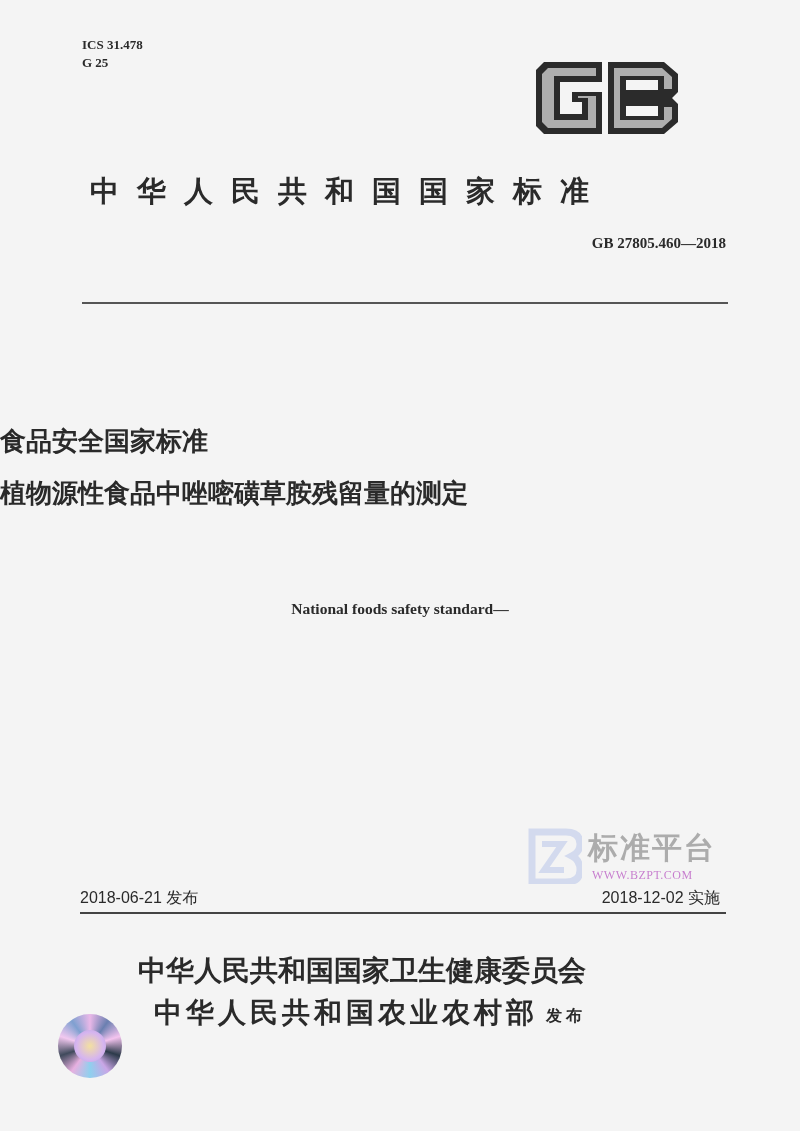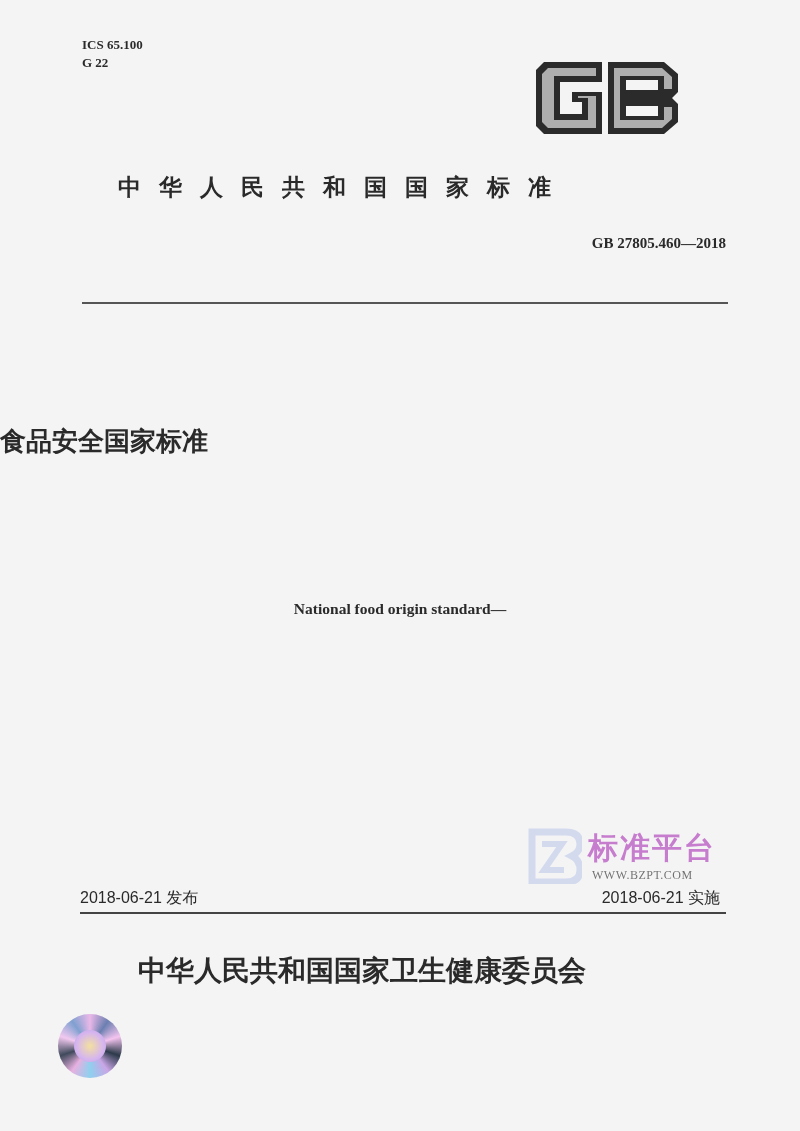--- a/index.html
+++ b/index.html
@@ -7,81 +7,85 @@
     width: 800px; height: 1131px; position: relative; overflow: hidden;
     background: #f4f4f4;
     font-family: "Liberation Sans", "DejaVu Sans", sans-serif;
     color: #2a2a2a;
   }
   .abs { position: absolute; }
   .serif { font-family: "Liberation Serif", "DejaVu Serif", serif; }
   .classification { left: 82px; top: 36px; font-size: 13px; line-height: 18px; font-weight: bold; }
   .classification div { margin: 0; }
   .gb-logo { left: 532px; top: 58px; width: 152px; height: 80px; }
-  .nat-std { left: 90px; top: 172px; font-size: 23px; font-weight: bold; letter-spacing: 18px; margin-left: 28px; }
+  .nat-std { left: 90px; top: 172px; font-size: 29px; font-weight: bold; letter-spacing: 18px; }
   .std-no { right: 74px; top: 235px; font-size: 15px; font-weight: bold; }
   .hr1 { left: 82px; top: 302px; width: 646px; height: 2px; background: #555; }
   .cn-title { left: 0; top: 415px; width: 800px; text-align: left; font-size: 26px; font-weight: bold; line-height: 52px; }
   .en-title { left: 0; top: 596px; width: 800px; text-align: center; font-size: 15.5px; font-weight: bold; line-height: 26px; }
   .watermark { left: 528px; top: 828px; width: 200px; height: 60px; opacity: 0.55; }
   .wm-icon { position: absolute; left: 0; top: 0; width: 54px; height: 56px; }
-  .wm-text { position: absolute; left: 60px; top: 0; font-size: 30px; font-weight: bold; color: #a21caf; letter-spacing: 2px; }
-  .wm-url { position: absolute; left: 64px; top: 40px; font-size: 12px; color: #000000; letter-spacing: 0.5px; }
+  .wm-text { position: absolute; left: 60px; top: 0; font-size: 30px; font-weight: bold; color: #737373; letter-spacing: 2px; }
+  .wm-url { position: absolute; left: 64px; top: 40px; font-size: 12px; color: #a21caf; letter-spacing: 0.5px; }
   .issue-date { left: 80px; top: 888px; font-size: 16px; text-align: center; }
   .impl-date { right: 80px; top: 888px; font-size: 16px; }
   .hr2 { left: 80px; top: 912px; width: 646px; height: 1.5px; background: #444; }
   .publishers { left: 138px; top: 950px; font-size: 28px; font-weight: bold; line-height: 42px; }
   .pub-line { white-space: nowrap; text-align: right; }
   .pub-line.spaced1 { letter-spacing: 4px; }
   .pub-line.spaced2 { letter-spacing: 12px; }
   .publish-label { font-size: 16px; letter-spacing: 4px; margin-left: 8px; vertical-align: middle; }
   .hologram { left: 58px; top: 1014px; width: 64px; height: 64px; border-radius: 50%;
     background: conic-gradient(#e9b8e8, #6a7fb0, #f4c4ef, #2c3a4a, #c9a6e6, #8fd0ee, #e7b0e0, #404a5c, #f2c9f0, #7fa0d0, #e9b8e8); }
   .hologram-inner { position: absolute; left: 16px; top: 16px; width: 32px; height: 32px; border-radius: 50%;
     background: radial-gradient(circle, #f3e0a0 0%, #d6b5ef 60%, #b7a0e0 100%); }
 </style>
 </head>
 <body>
 
 <div class="abs classification serif">
-  <div>ICS 65.100</div>
-  <div>G 22</div>
+  <div>ICS 31.478</div>
+  <div>G 25</div>
 </div>
 
 <svg class="abs gb-logo" viewBox="0 0 152 80">
   <path d="M12,4 H70 V24 H28 V56 H50 V44 H40 V34 H70 V76 H12 L4,68 V12 Z" fill="#2b2b2b"></path>
   <path d="M16,10 H64 V18 H22 V62 H56 V40 H46 V38 H64 V70 H16 L10,64 V16 Z" fill="#bdbdbd" opacity="0.9"></path>
   <path d="M76,4 H132 L146,16 V34 L140,40 L146,46 V64 L132,76 H76 Z M94,22 V32 H126 V22 Z M94,48 V58 H126 V48 Z" fill="#2b2b2b" fill-rule="evenodd"></path>
   <path d="M82,10 H130 L140,19 V31 H132 V18 H88 V62 H132 V49 H140 V61 L130,70 H82 Z" fill="#bdbdbd" opacity="0.9"></path>
 </svg>
 
 <div class="abs nat-std">中华人民共和国国家标准</div>
 <div class="abs std-no serif">GB 27805.460—2018</div>
 <div class="abs hr1"></div>
 
 <div class="abs cn-title">
   <div>食品安全国家标准</div>
+  <div>植物源性食品中唑嘧磺草胺残留量的测定</div>
 </div>
 
 <div class="abs en-title serif">
-  <div>National food origin standard—</div>
+  <div>National foods safety standard—</div>
 </div>
 
 <div class="abs watermark">
   <svg class="wm-icon" viewBox="0 0 54 56">
     <path d="M4,4 H38 Q52,4 52,16 Q52,24 44,28 Q52,32 52,42 Q52,54 38,54 H4 Z" fill="none" stroke="#b9c6ea" stroke-width="7"></path>
     <path d="M14,16 H34 L16,42 H36" fill="none" stroke="#b9c6ea" stroke-width="6"></path>
   </svg>
   <div class="wm-text serif">标准平台</div>
   <div class="wm-url serif">WWW.BZPT.COM</div>
 </div>
 
 <div class="abs issue-date">2018-06-21 发布</div>
-<div class="abs impl-date">2018-06-21 实施</div>
+<div class="abs impl-date">2018-12-02 实施</div>
 <div class="abs hr2"></div>
 
 <div class="abs hologram">
   <div class="hologram-inner"></div>
 </div>
 
 <div class="abs publishers serif">
   <div class="pub-line">中华人民共和国国家卫生健康委员会</div>
+  <div class="pub-line spaced1">
+    <span>中华人民共和国农业农村部</span><span class="publish-label">发布</span>
+  </div>
 </div>
 
 </body></html>

